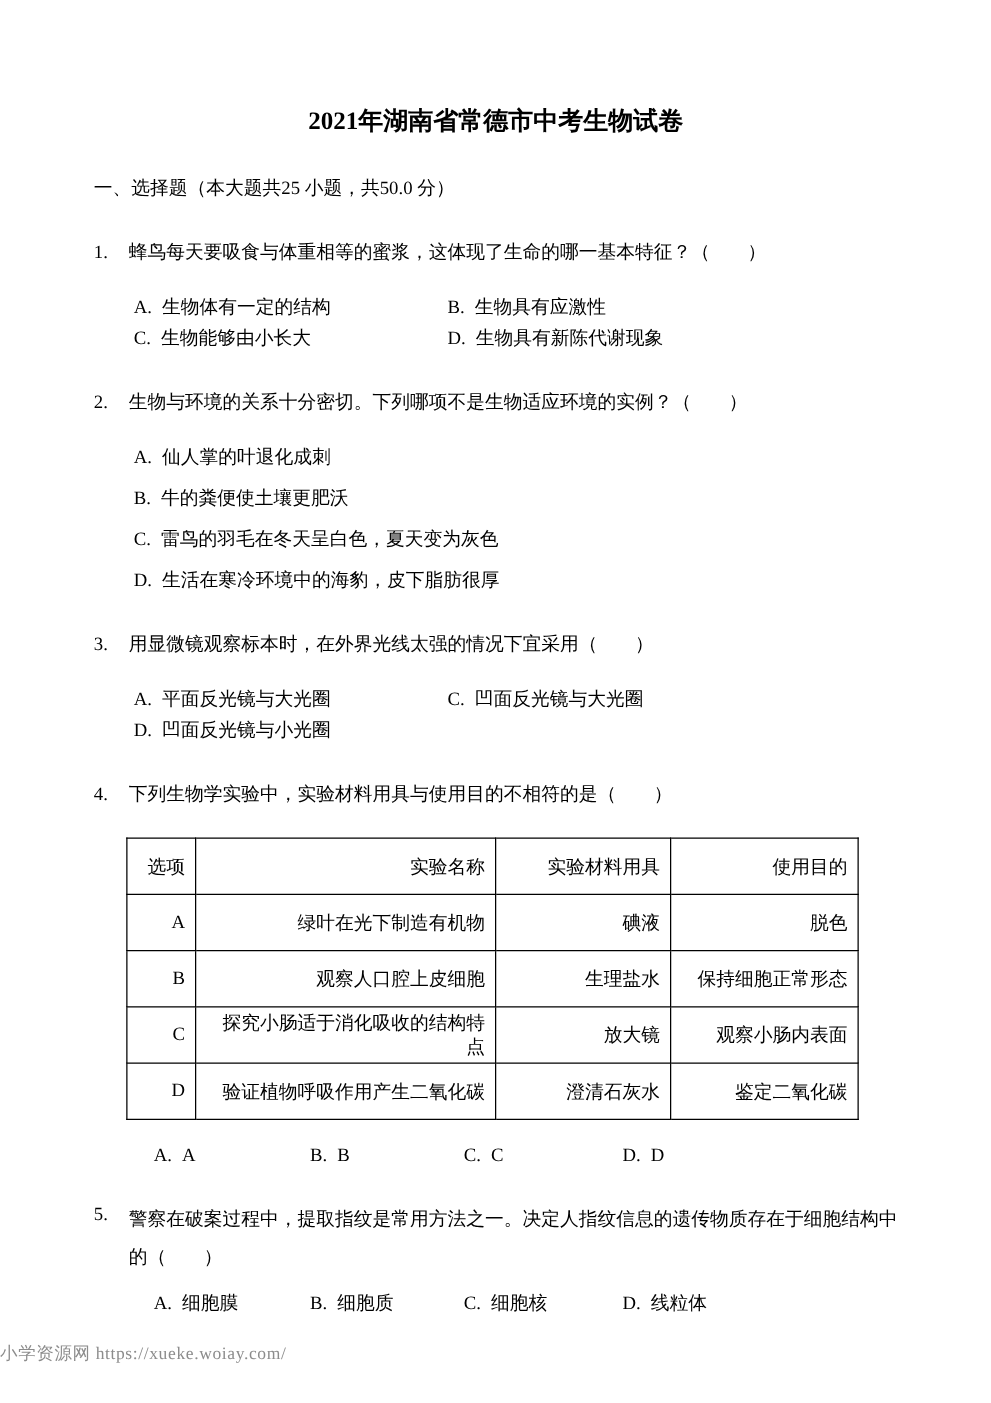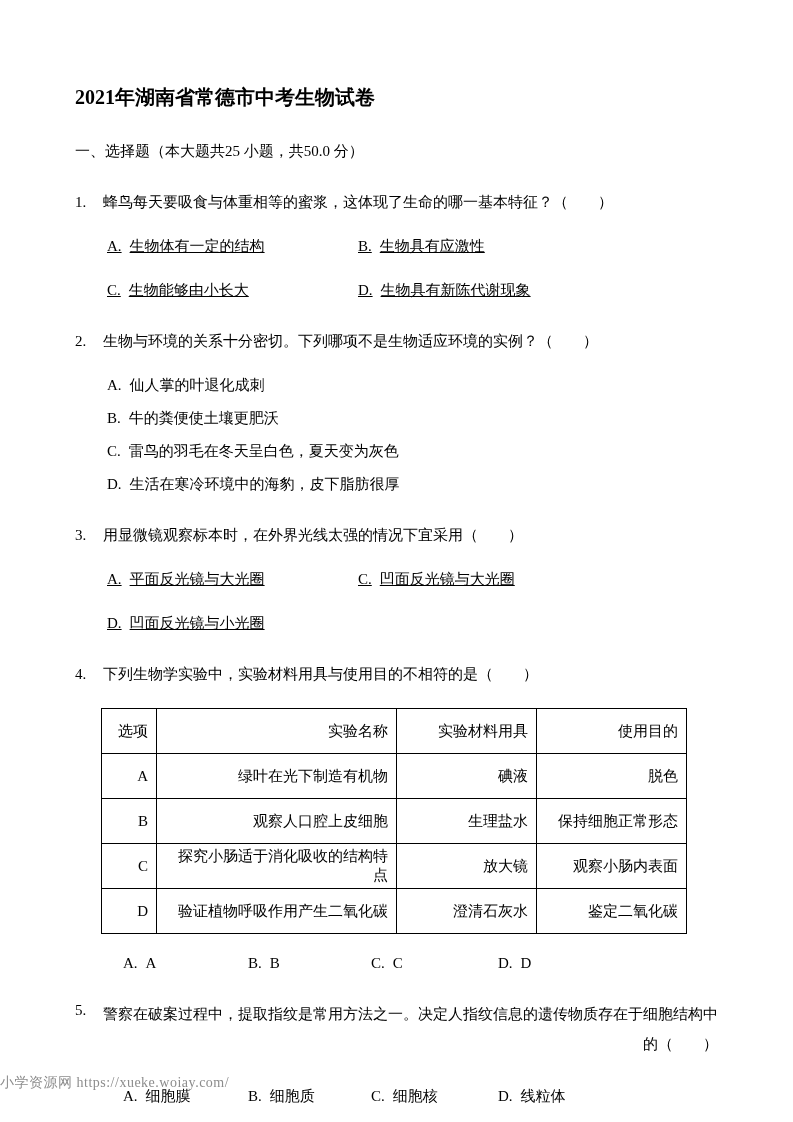--- a/index.html
+++ b/index.html
@@ -14,21 +14,21 @@
     height: 1122px;
     margin: 0 auto;
     background: #ffffff;
     padding: 85px 75px 0 75px;
     overflow: hidden;
   }
   h1.doc-title {
     font-size: 20px;
     line-height: 24px;
     font-weight: bold;
-    text-align: left;
+    text-align: center;
     margin-bottom: 32px;
   }
   .section-header {
     font-size: 15px;
     font-weight: normal;
     line-height: 20px;
     margin-bottom: 30px;
   }
   .question {
     position: relative;
@@ -39,31 +39,30 @@
   .q-num {
     position: absolute;
     left: 0;
     top: 0;
     line-height: 22px;
   }
   .q-line {
     line-height: 22px;
     margin-bottom: 23px;
   }
-  .q-line.wrap2 { line-height: 30px; margin-bottom: 27px; margin-top: -4px; text-align: right; }
+  .q-line.wrap2 { line-height: 30px; margin-bottom: 12px; margin-top: -4px; }
   .options { padding-left: 4px; font-size: 15px; }
   .opt { line-height: 20px; white-space: nowrap; }
   .opt-label { margin-right: 8px; }
   .options.cols-1 .opt { margin-bottom: 13px; }
   .options.cols-1 .opt:last-child { margin-bottom: 0; }
   .options.cols-2 {
     display: grid;
     grid-template-columns: 251px auto;
-    row-gap: 24px;
-    text-decoration: underline;
+    row-gap: 5px;
   }
   .options.cols-4 {
     display: grid;
     grid-template-columns: 125px 123px 127px auto;
     margin-left: 16px;
   }
   table.exp-table {
     border-collapse: collapse;
     width: 585px;
     margin: 5px 0 19px -2px;

